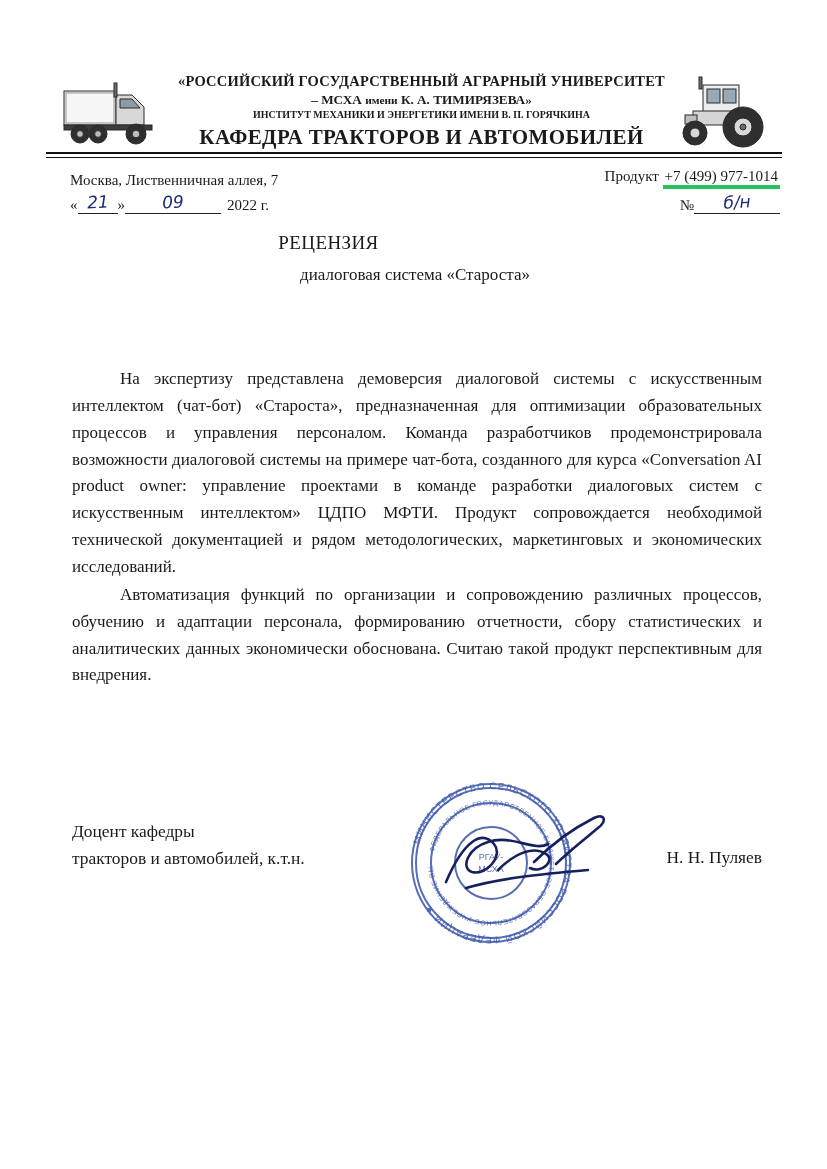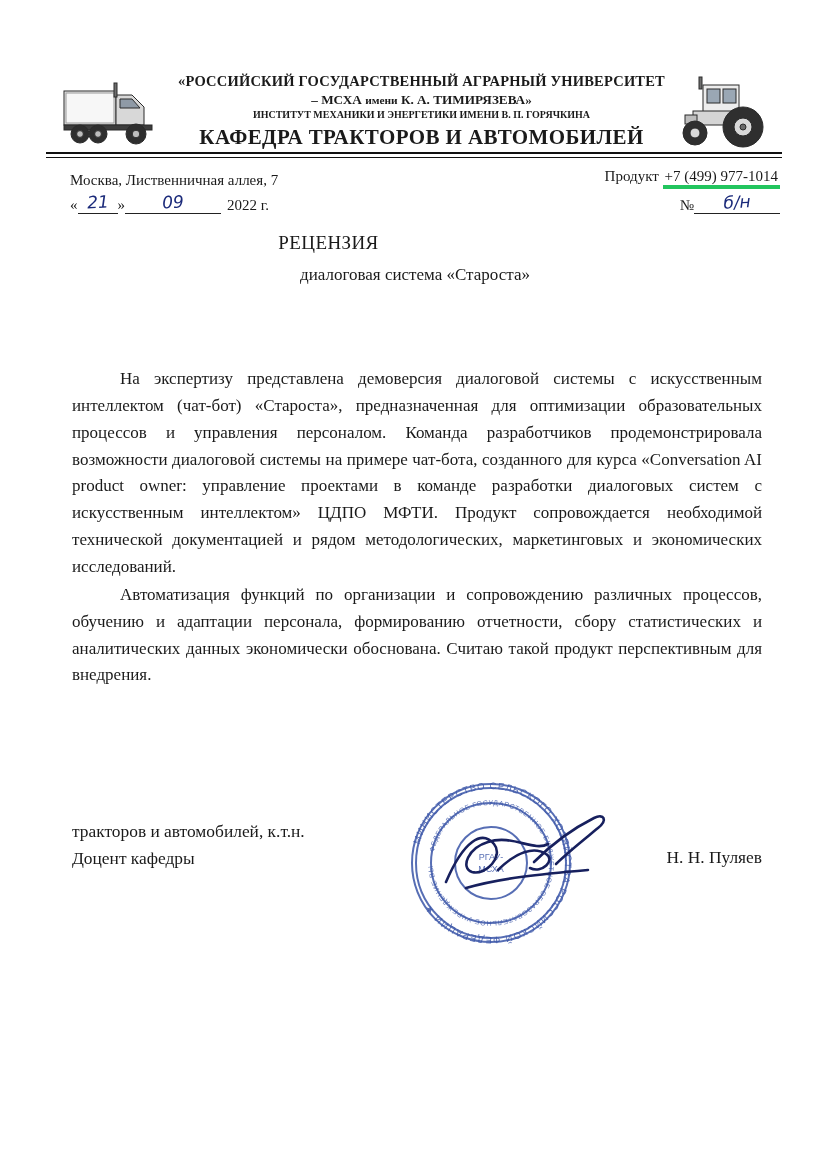--- a/index.html
+++ b/index.html
@@ -371,19 +371,19 @@
         <path d="M8 82 C 26 40, 44 30, 56 44 C 66 56, 48 76, 34 72 C 22 68, 30 48, 50 42 C 74 34, 96 52, 110 44"></path>
         <path d="M60 70 C 78 52, 96 46, 108 54 C 118 60, 104 74, 92 68"></path>
         <path d="M96 62 C 118 40, 140 26, 156 18 C 166 13, 170 20, 160 28 C 148 38, 130 52, 118 64"></path>
         <path d="M28 88 C 62 78, 104 74, 150 70"></path>
       </g>
     </svg>
   </div>
 
   <div class="sign">
     <div class="sign-left">
+      <div>Доцент кафедры</div>
       <div>тракторов и автомобилей, к.т.н.</div>
-      <div>Доцент кафедры</div>
     </div>
     <div class="sign-right">Н. Н. Пуляев</div>
   </div>
 
 </div>
 
 </body></html>

